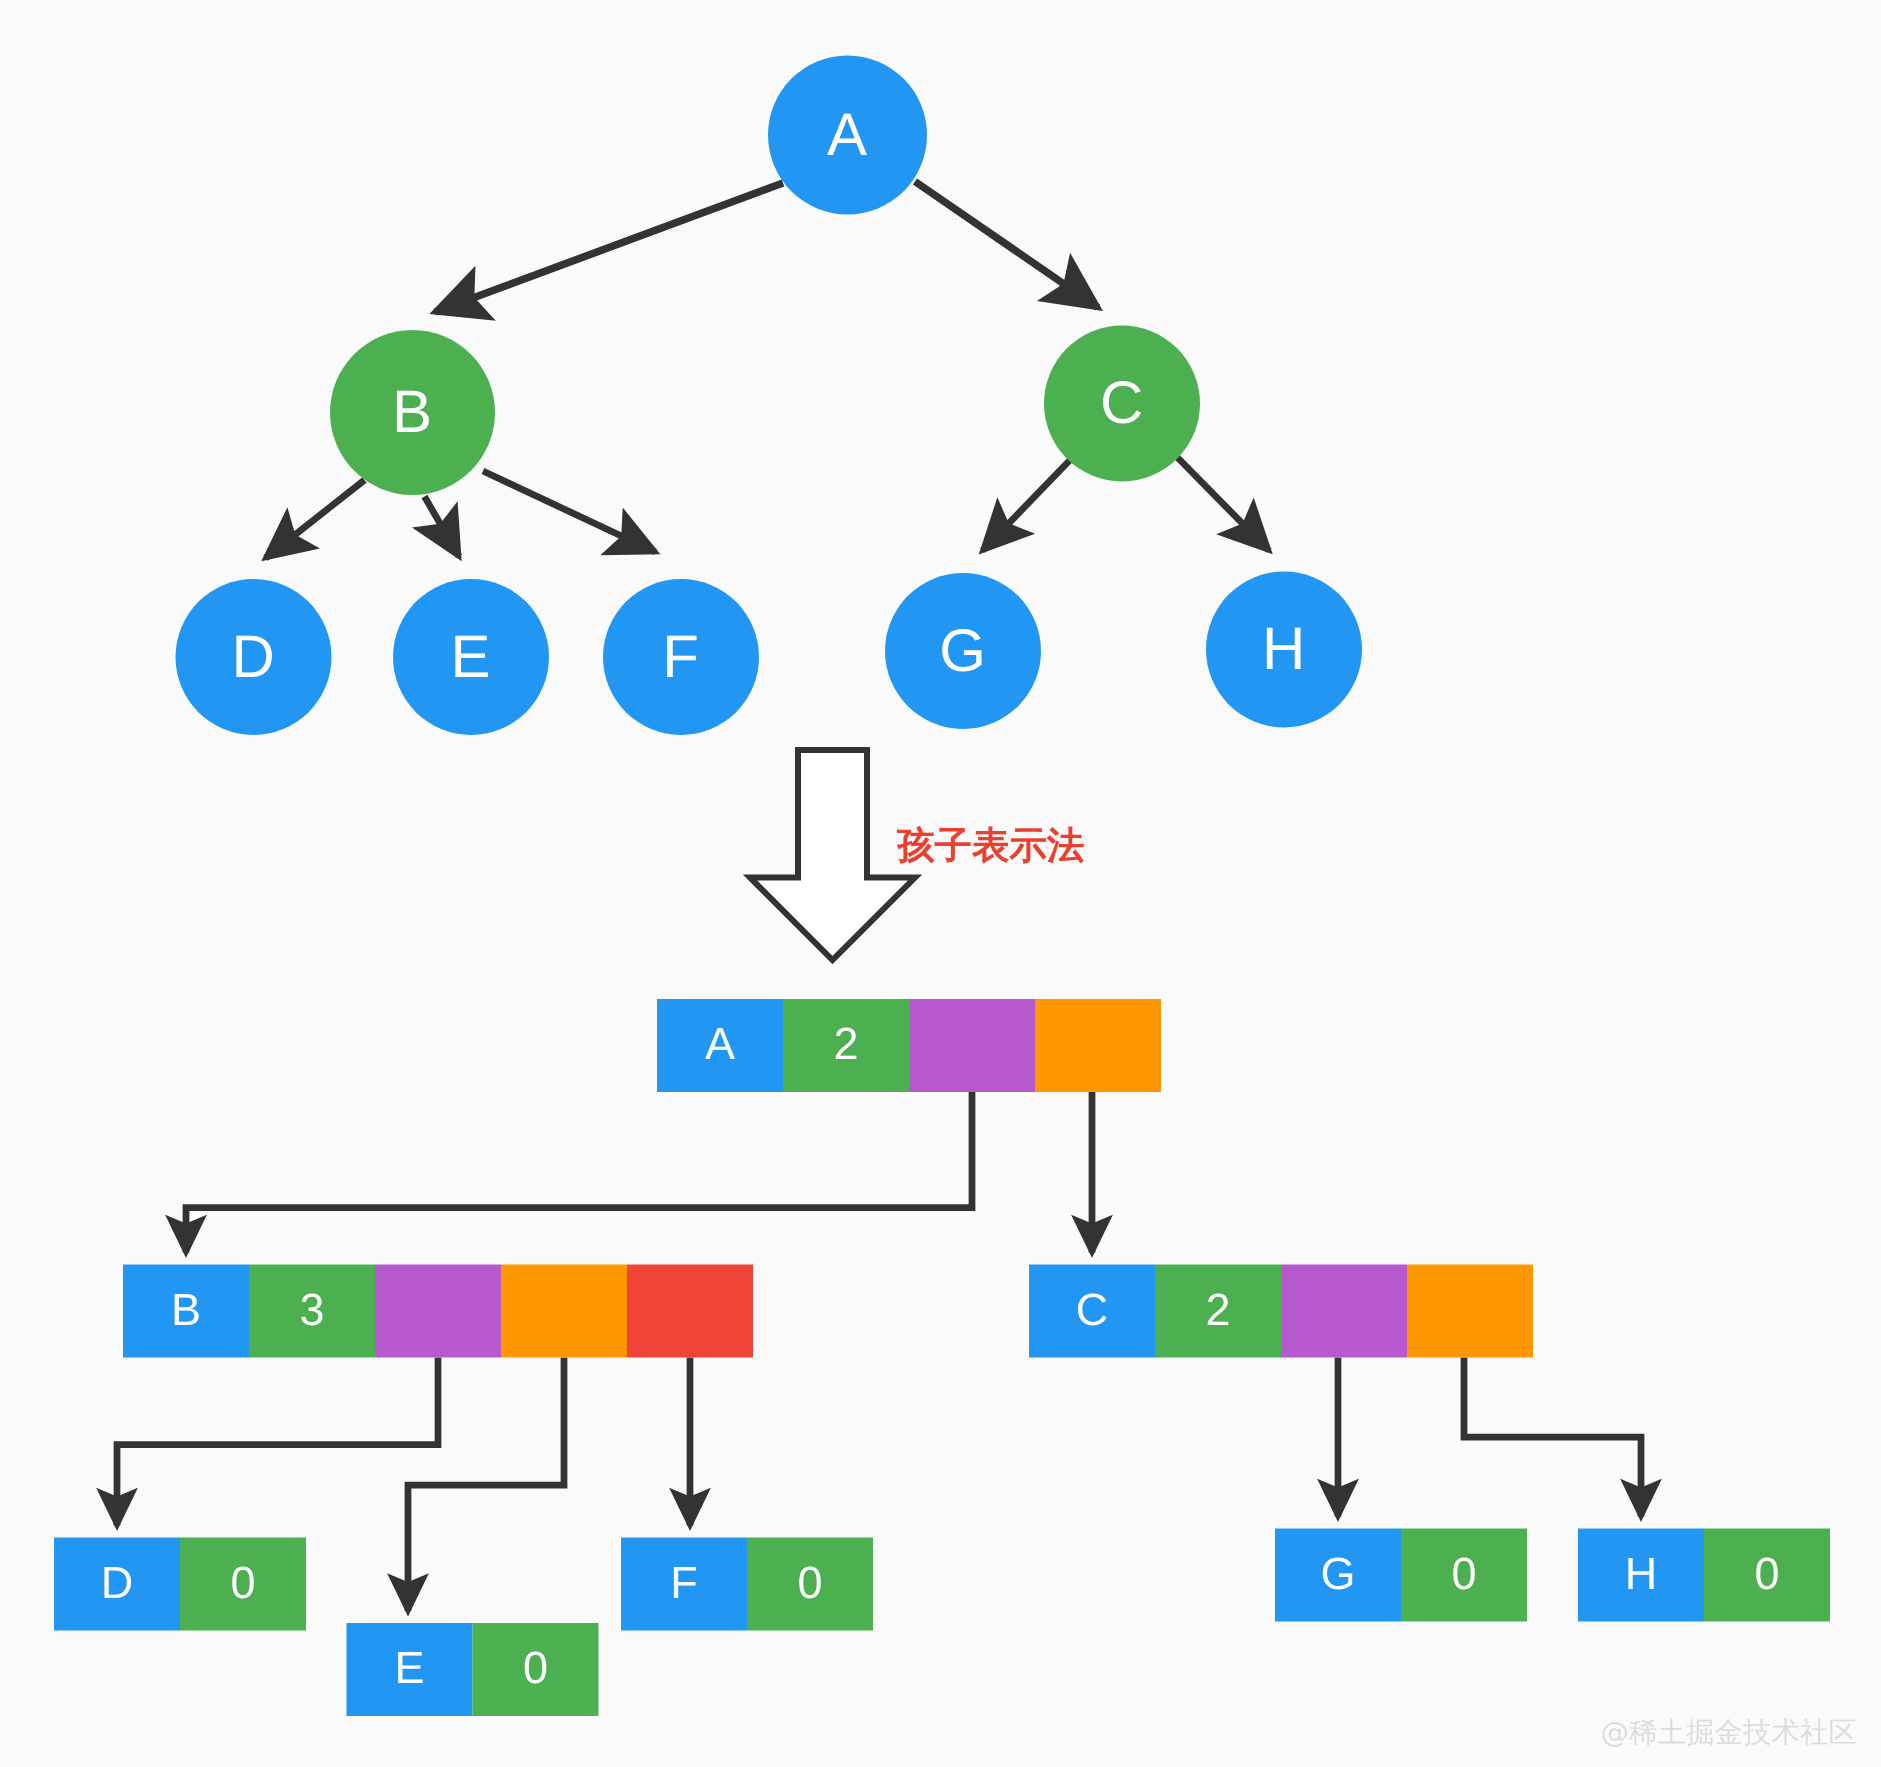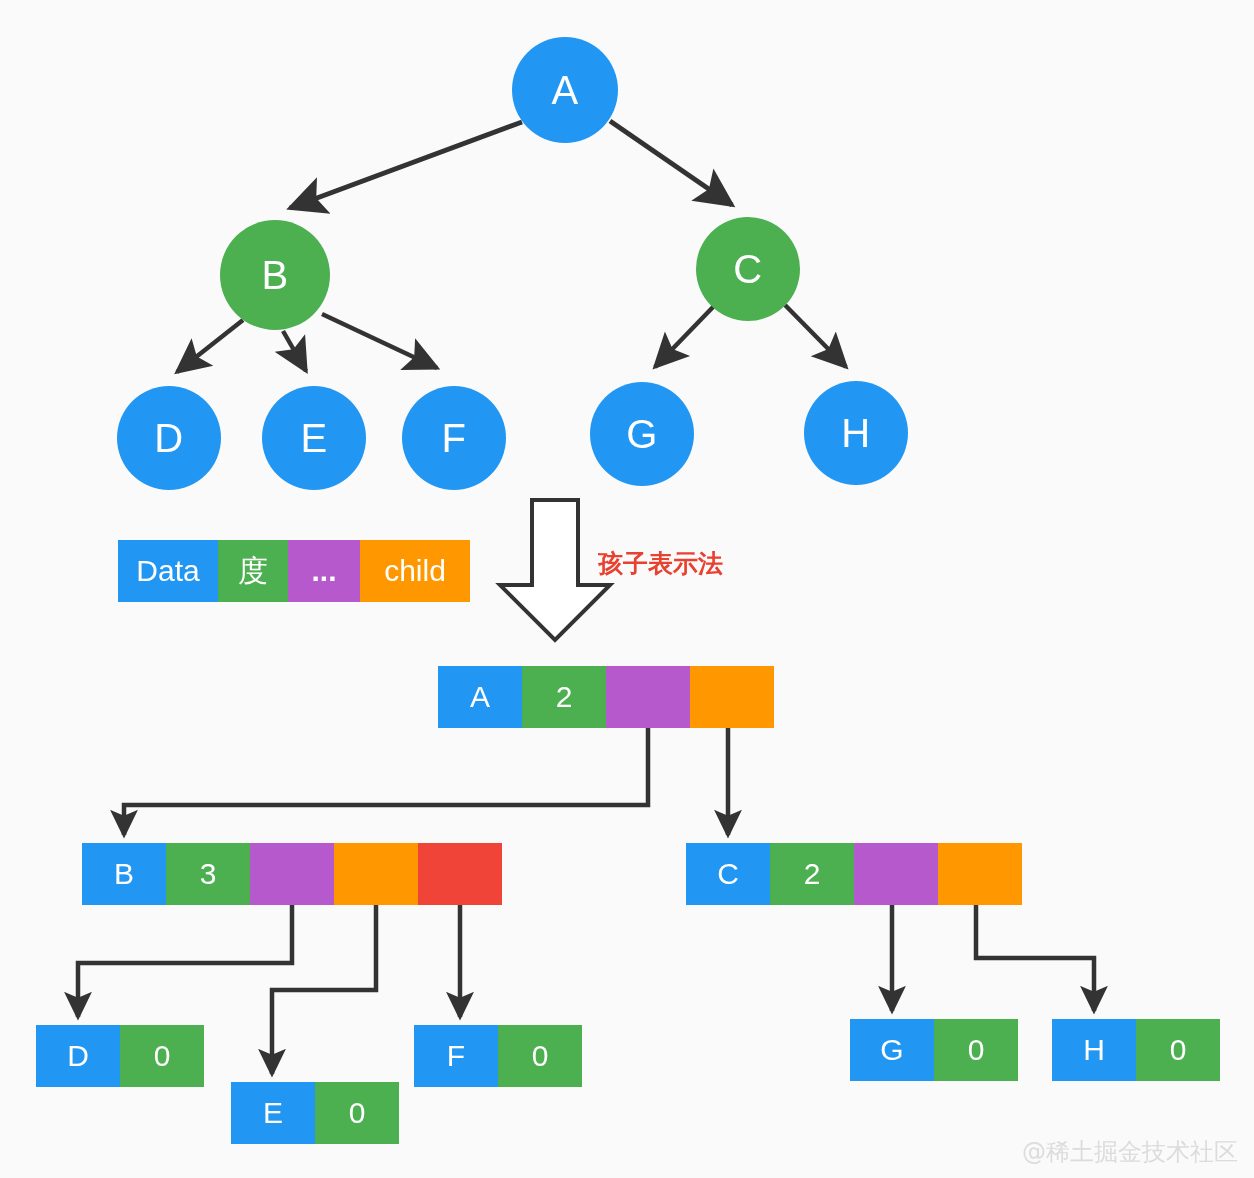--- a/index.html
+++ b/index.html
@@ -71,21 +71,21 @@
     white-space: nowrap;
     z-index: 4;
     font-family: "DejaVu Sans", "Liberation Sans", sans-serif;
   }
   
   #watermark {
     position: absolute;
     right: 16px;
     bottom: 10px;
     color: #dcdcdc;
-    font-size: 24px;
+    font-size: 19px;
     white-space: nowrap;
     z-index: 5;
     font-family: "DejaVu Sans", "Liberation Sans", sans-serif;
   }
 </style>
 </head>
 <body>
 
 <div id="stage">
 
@@ -144,26 +144,20 @@
   <div class="tnode" style="left:402px; top:386px; width:104px; height:104px; background:#2196f3; font-size:40px;">
     <span class="tlabel">F</span>
   </div>
   <div class="tnode" style="left:590px; top:382px; width:104px; height:104px; background:#2196f3; font-size:40px;">
     <span class="tlabel">G</span>
   </div>
   <div class="tnode" style="left:804px; top:381px; width:104px; height:104px; background:#2196f3; font-size:40px;">
     <span class="tlabel">H</span>
   </div>
 
-  <div class="record" id="legend-record" style="left:118px; top:540px; height:62px;">
-    <div class="cell blue" style="width:100px; height:62px;">Data</div>
-    <div class="cell green" style="width:70px; height:62px;">度</div>
-    <div class="cell purple" style="width:72px; height:62px; font-weight:700;">...</div>
-    <div class="cell orange" style="width:110px; height:62px;">child</div>
-  </div>
 
   <div id="annotation" style="left:588px; top:547px;margin-left:10px;">孩子表示法</div>
 
   <div class="record node" style="left:438px; top:666px; height:62px;">
     <div class="cell blue" style="width:84px; height:62px;">A</div>
     <div class="cell green" style="width:84px; height:62px;">2</div>
     <div class="cell purple" style="width:84px; height:62px;"></div>
     <div class="cell orange" style="width:84px; height:62px;"></div>
   </div>
 

